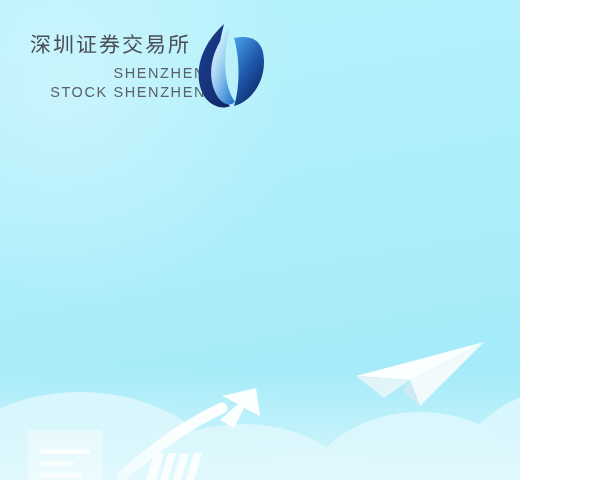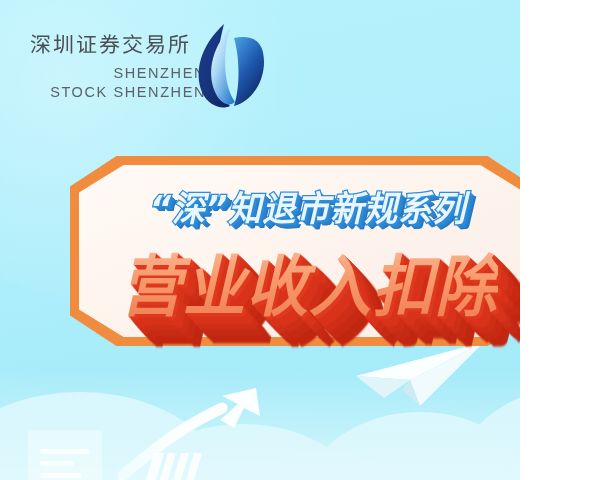--- a/index.html
+++ b/index.html
@@ -287,22 +287,14 @@
         <stop offset="0%" stop-color="#4aa3e8"></stop>
         <stop offset="55%" stop-color="#1e57ad"></stop>
         <stop offset="100%" stop-color="#0e2a66"></stop>
       </linearGradient>
     </defs>
     <path d="M34,2 C10,24 4,50 12,70 C18,84 32,88 40,84 C26,70 24,40 34,2 Z" fill="url(#lgDark)"></path>
     <path d="M40,6 C20,28 17,54 26,72 C31,82 40,85 45,80 C34,64 32,34 40,6 Z" fill="url(#lgLight)"></path>
     <path d="M44,16 C66,12 74,22 74,40 C74,62 60,80 44,84 C50,66 50,36 44,16 Z" fill="url(#lgRight)"></path>
   </svg>
 
-  <div class="plaque">
-    <div class="plaque-shape"></div>
-    <div class="plaque-inner"></div>
-    <div class="plaque-text">
-      <div class="subtitle">“深”知退市新规系列</div>
-      <div class="maintitle">营业收入扣除</div>
-    </div>
-  </div>
 
 </div>
 
 </body></html>

